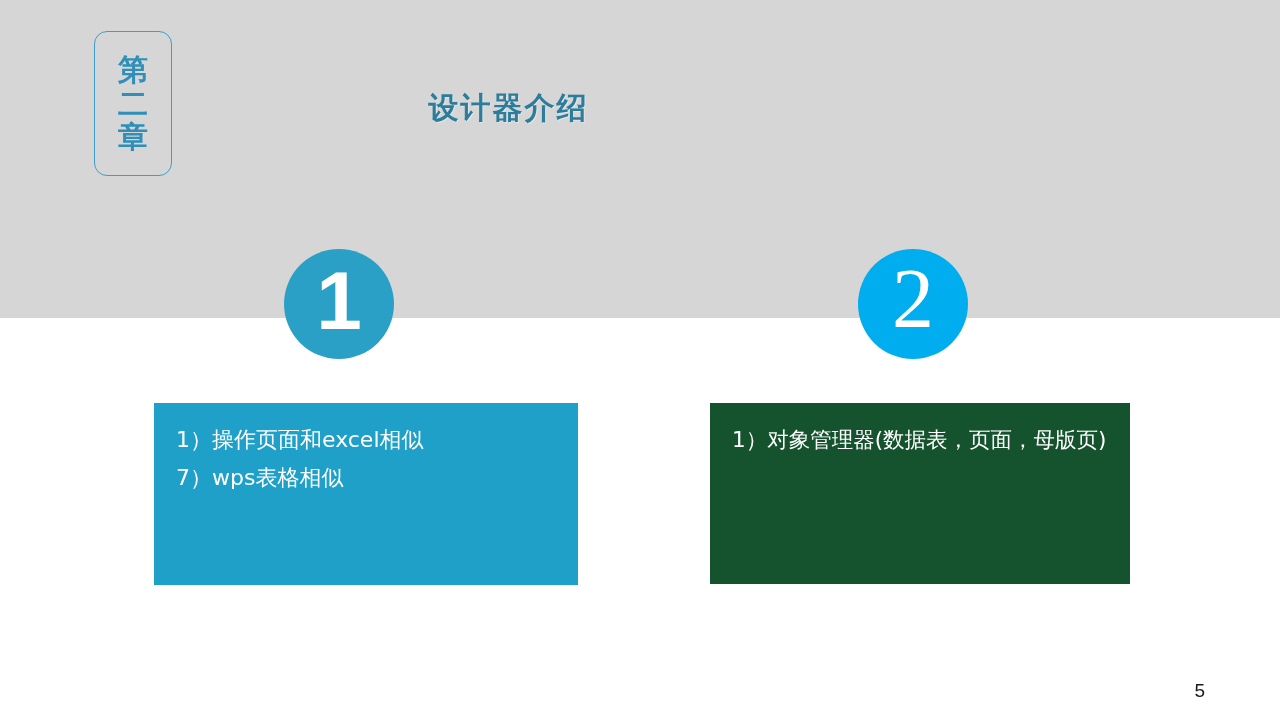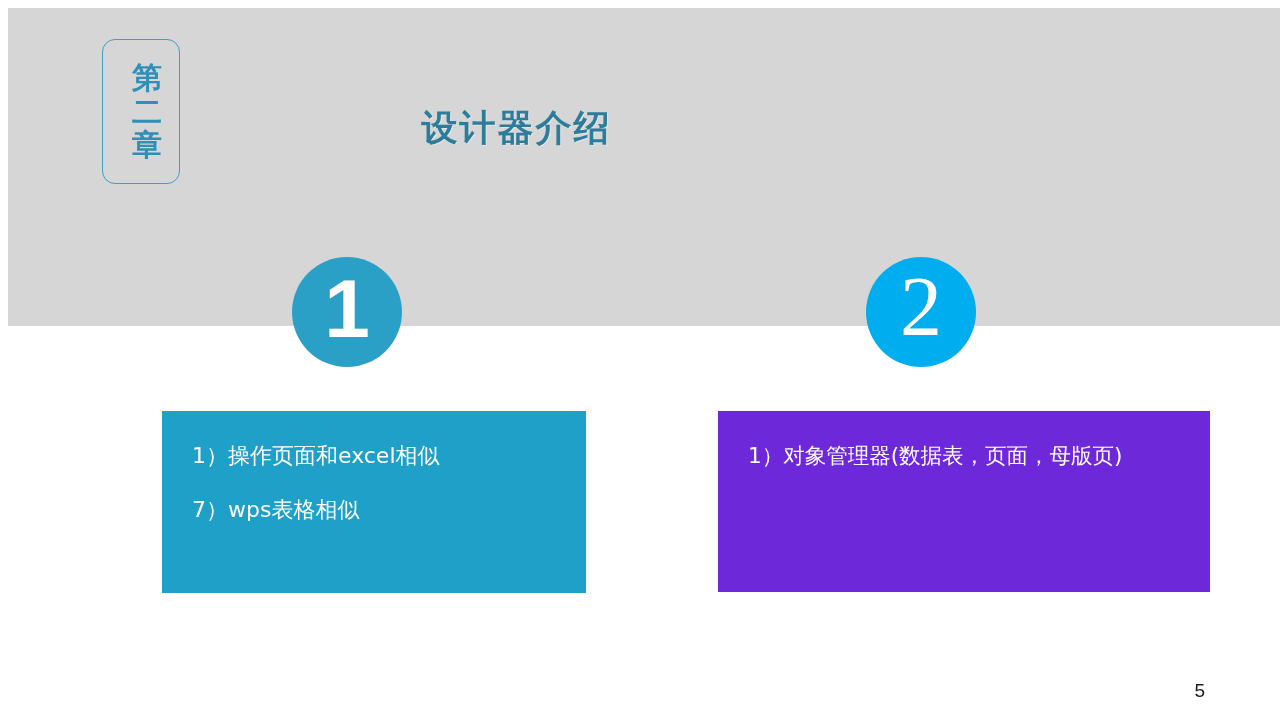--- a/index.html
+++ b/index.html
@@ -1,15 +1,15 @@
 <!DOCTYPE html>
 <html><head>
 <meta charset="utf-8">
 <style>
-  * { margin:0; padding:8px; box-sizing:border-box; }
+  * { margin:0; padding:0; box-sizing:border-box; }
 
   html, body {
     width:1280px;
     height:720px;
     overflow:hidden;
   }
 
   body {
     position:relative;
     background:#ffffff;
@@ -50,21 +50,21 @@
     font-family:"DejaVu Sans","Liberation Sans",sans-serif;
   }
 
   
   .slide-title {
     position:absolute;
     left:0; top:88px;
     width:1017px;
     text-align:center;
     color:#2c7d9b;
-    font-size:36px;
+    font-size:30px;
     font-weight:bold;
     letter-spacing:2px;
     font-family:"DejaVu Sans","Liberation Sans",sans-serif;
     text-shadow:1px 1px 0 rgba(255,255,255,0.35);
   }
 
   
   .num-circle {
     position:absolute;
     width:110px; height:110px;
@@ -107,22 +107,22 @@
     padding:18px 20px 16px 22px;
   }
   .content-box.left {
     left:118px; top:403px;
     width:424px; height:182px;
     background:#1ea0c8;
     margin-left:36px;
   }
   .content-box.right {
     left:710px; top:403px;
-    width:492px; height:181px;
-    background:#6d28d9;
+    width:420px; height:181px;
+    background:#14532d;
   }
   .content-line {
     color:#ffffff;
     font-size:22px;
     line-height:38px;
     font-family:"DejaVu Sans","Liberation Sans",sans-serif;
     white-space:normal;
   }
   .content-box.right .content-line {
     font-size:21.5px;

